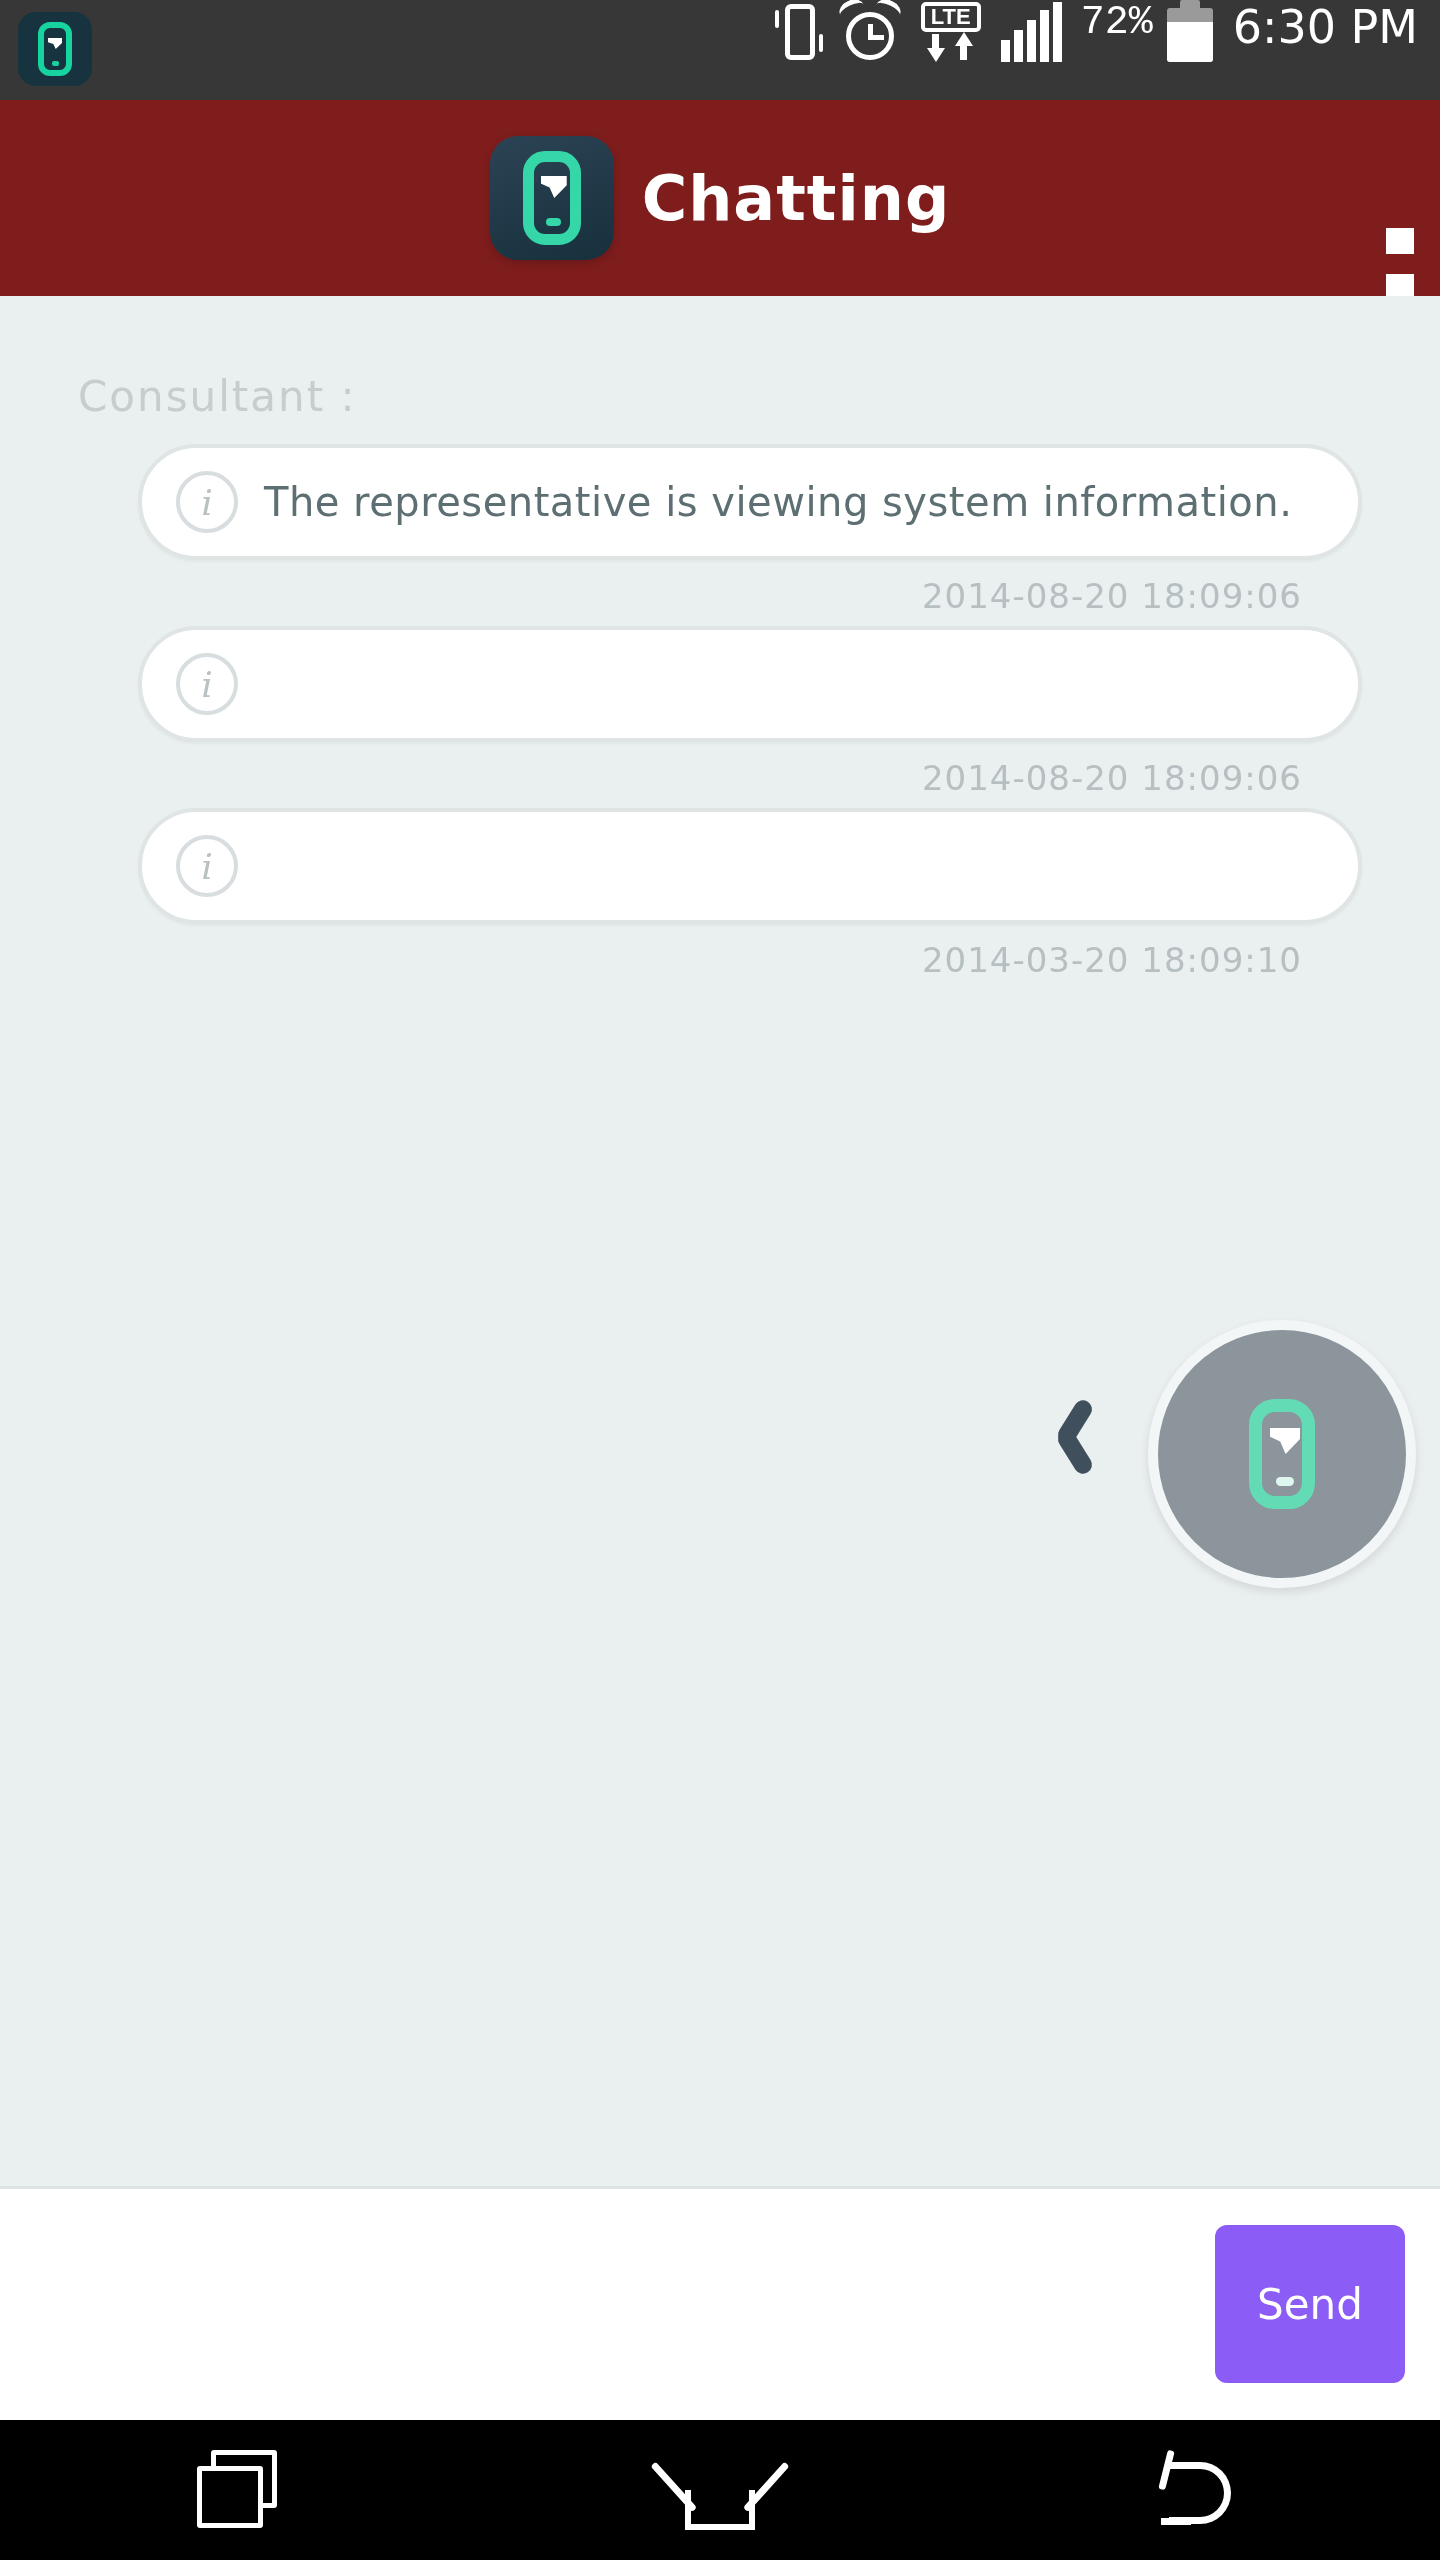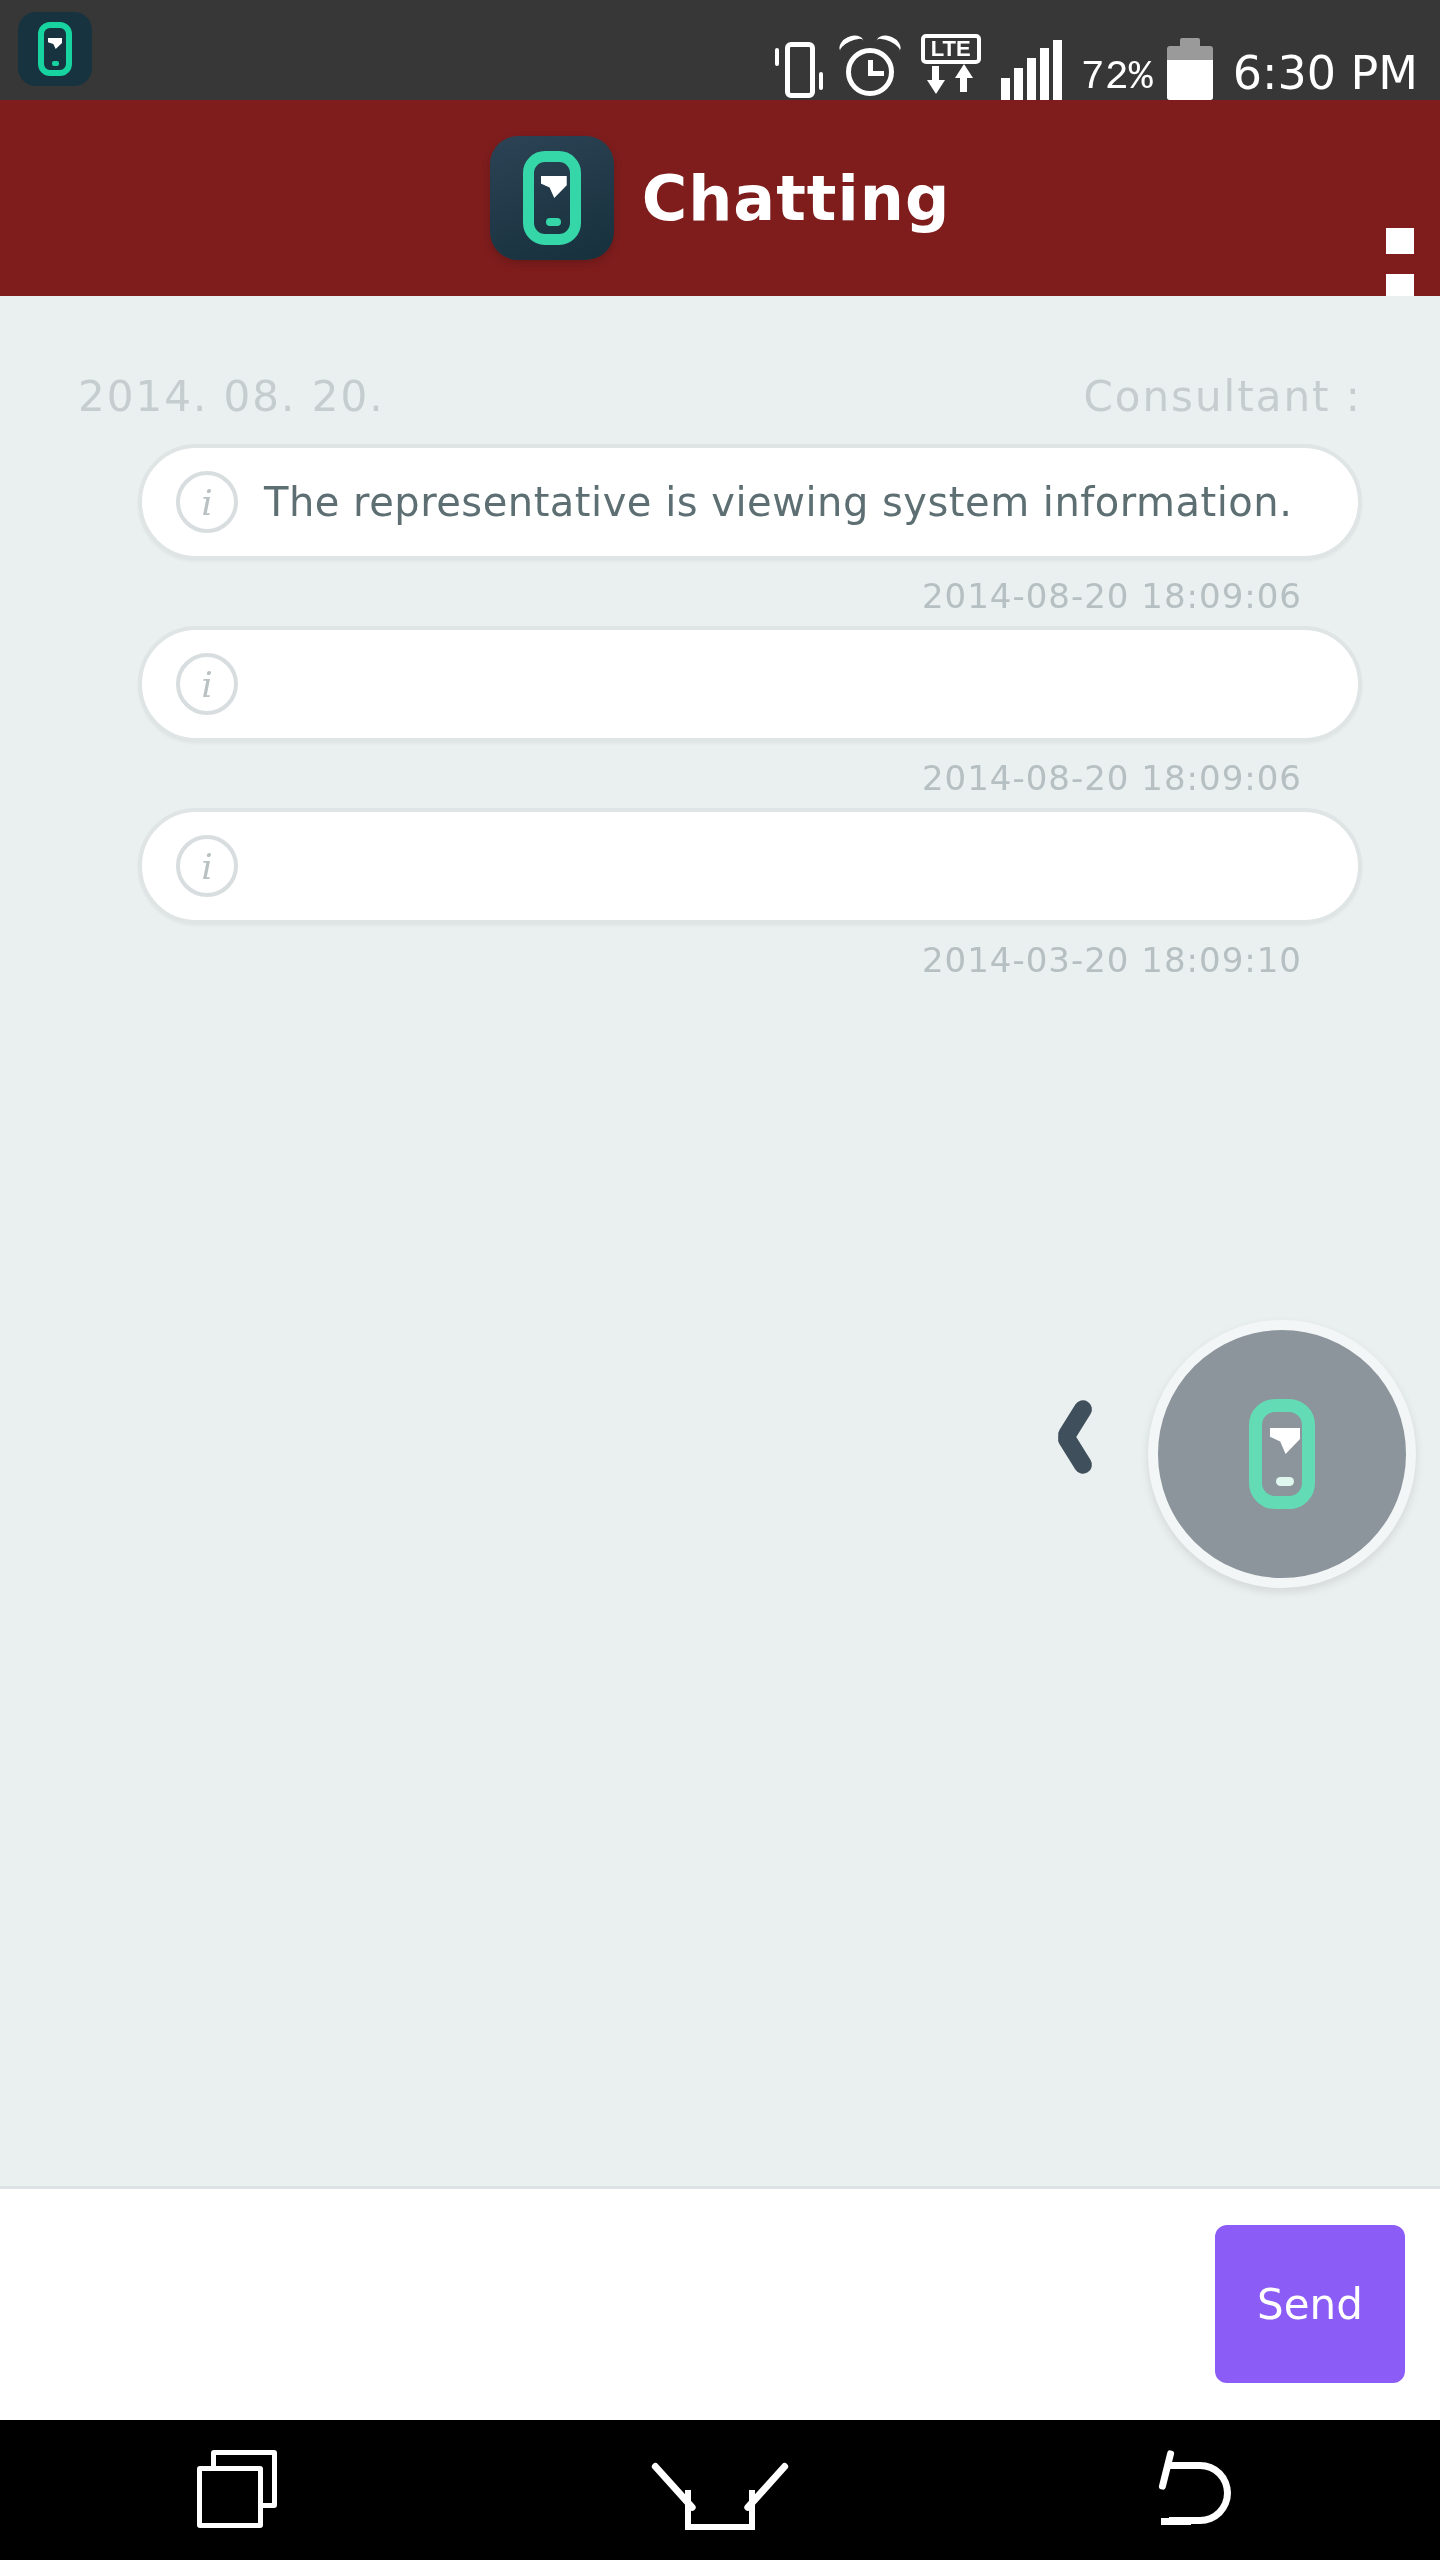--- a/index.html
+++ b/index.html
@@ -29,21 +29,21 @@
     position:absolute; left:4px; top:10px; width:14px; height:11px;
     background:#fff;
     clip-path:polygon(0% 0%,100% 0%,100% 45%,55% 100%,38% 55%,0% 38%);
   }
   .sb-appicon .phone .dot {
     position:absolute; left:8px; bottom:4px; width:7px; height:5px;
     background:#17d39f; border-radius:2px;
   }
   .sb-right {
     position:absolute; right:22px; top:0; height:100px;
-    display:flex; align-items:flex-end; gap:14px;
+    display:flex; align-items:flex-start; gap:14px;
   }
   .ic { position:relative; }
 
   
   .ic-vibrate { width:54px; height:62px; position:relative; }
   .ic-vibrate .body {
     position:absolute; left:14px; top:4px; width:30px; height:56px;
     border:5px solid #fff; border-radius:6px;
   }
   .ic-vibrate .w1, .ic-vibrate .w2 {
@@ -365,21 +365,20 @@
     <div class="overflow">
       <i></i>
         <i></i>
         <i></i>
     </div>
   </div>
 
   <div class="chat">
 
     <div class="meta-row">
-      <div class="meta-text">2014. 08. 20.</div>
       <div class="meta-text">Consultant :</div>
     </div>
 
     <div class="msg-list">
 
       <div class="bubble-wrap">
         <div class="bubble">
           <div class="info-icon">i</div>
           <div class="bubble-text">The representative is viewing system information.</div>
         </div>

